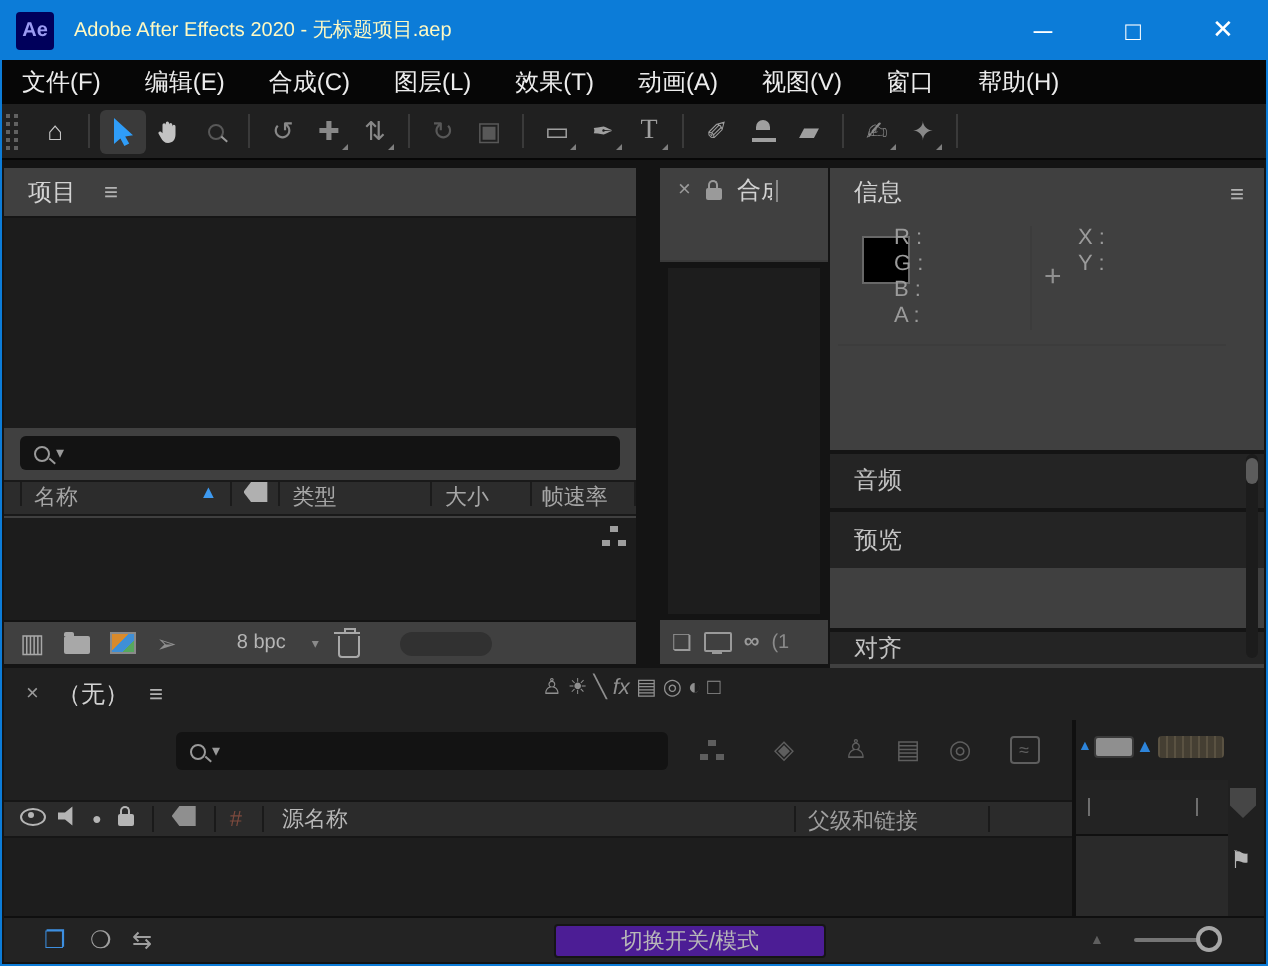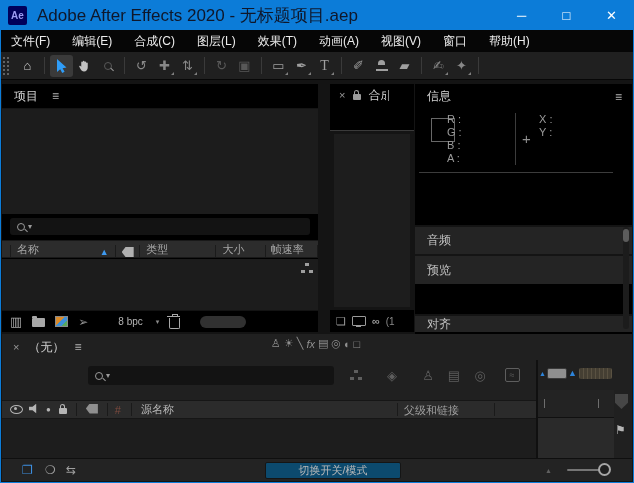--- a/index.html
+++ b/index.html
@@ -5,21 +5,21 @@
   html,body{margin:0;padding:0}
   body{width:634px;height:483px;background:#141414;overflow:hidden;position:relative;
        font-family:"Liberation Sans","DejaVu Sans",sans-serif;-webkit-font-smoothing:antialiased}
   #win{position:absolute;inset:0}
   #winborder{position:absolute;inset:0;border:1px solid #0c7cd8;pointer-events:none;z-index:99}
 
   
   #titlebar{position:absolute;left:0;top:0;width:634px;height:30px;background:#0c7cd8;display:flex;align-items:center}
   .ae-logo{width:19px;height:19px;margin-left:8px;background:#00005b;color:#9b9bf2;font-size:10px;font-weight:bold;
            display:flex;align-items:center;justify-content:center;border-radius:2px}
-  .title{color:#0f172a;font-size:17px;margin-left:10px;white-space:nowrap}
+  .title{color:#fef9c3;font-size:10px;margin-left:10px;white-space:nowrap}
   .win-controls{position:absolute;right:0;top:0;height:30px;display:flex}
   .wc{width:45px;height:30px;color:#fff;display:flex;align-items:center;justify-content:center;font-size:13px}
 
   
   #menubar{position:absolute;top:30px;left:0;width:634px;height:22px;background:#060606;display:flex;align-items:center}
   .mi{color:#ededed;font-size:12px;padding:0 11px;line-height:22px;white-space:nowrap}
 
   
   #toolbar{position:absolute;top:52px;left:0;width:634px;height:28px;background:#202020;border-bottom:1px solid #070707;
            display:flex;align-items:center;box-sizing:border-box}
@@ -28,21 +28,21 @@
         font-size:13px;position:relative;border-radius:3px}
   .tbtn.bright{color:#c9c9c9}
   .tbtn.mid{color:#888}
   .tbtn.dim{color:#585858}
   .tbtn.active{background:#3a3a3a}
   .sub::after{content:"";position:absolute;right:2px;bottom:2px;width:0;height:0;
               border-left:3px solid transparent;border-bottom:3px solid #7f7f7f}
   .tb-div{width:1px;height:17px;background:#3a3a3a;margin:0 5px}
 
   
-  .panel{position:absolute;background:#000000}
+  .panel{position:absolute;background:#404040}
   .tabrow{height:24px;display:flex;align-items:center;position:relative}
   .tabtitle{color:#d2d2d2;font-size:12px;margin-left:12px;white-space:nowrap}
   .hamb{color:#b2b2b2;font-size:12px;margin-left:14px}
   .closex{color:#9a9a9a;font-size:11px;margin-left:9px}
   .searchbox{position:absolute;background:#131313;border-radius:3px;display:flex;align-items:center}
   .mag-icon{width:6px;height:6px;border:1.4px solid #9a9a9a;border-radius:50%;display:inline-block;position:relative;margin-left:7px}
   .mag-icon::after{content:"";position:absolute;width:4px;height:1.4px;background:#9a9a9a;right:-3.6px;bottom:-1.6px;transform:rotate(42deg)}
   .search-caret{font-size:8px;color:#9a9a9a;margin-left:3px}
 
   
@@ -73,21 +73,21 @@
   .stamp-icon::after{content:"";position:absolute;bottom:0;left:0.5px;width:12px;height:2px;background:currentColor}
   .shield{width:13px;height:15px;background:#464646;clip-path:polygon(0 0,100% 0,100% 58%,50% 100%,0 58%)}
   .graph-box{width:13px;height:12px;border:1px solid #5e5e5e;border-radius:2px;font-size:9px;display:flex;align-items:center;justify-content:center}
   .caretline{width:1px;height:11px;background:#8a8a8a;margin-left:2px}
 
   
   #project{left:2px;top:84px;width:316px;height:248px}
   #proj-bin{position:absolute;left:0;top:24px;width:316px;height:106px;background:#1c1c1c;border-top:1px solid #151515;box-sizing:border-box}
   #proj-search{left:8px;top:134px;width:300px;height:17px}
   #proj-header{position:absolute;left:0;top:156px;width:316px;height:18px;background:#2c2c2c;border-top:1px solid #191919;
-               border-bottom:1px solid #191919;display:flex;align-items:flex-end;font-size:11px;color:#a6a6a6;box-sizing:border-box}
+               border-bottom:1px solid #191919;display:flex;align-items:flex-start;font-size:11px;color:#a6a6a6;box-sizing:border-box}
   .ph-div{width:1px;height:12px;background:#1b1b1b;flex:none}
   .ph-pad{flex:none}
   #proj-rows{position:absolute;left:0;top:175px;width:316px;height:51px;background:#1c1c1c}
   #proj-flow{position:absolute;right:5px;top:4px;color:#9e9e9e}
   #proj-footer{position:absolute;left:0;top:226px;width:316px;height:22px;border-top:1px solid #131313;display:flex;
                align-items:center;gap:10px;padding-left:8px;box-sizing:border-box;color:#a8a8a8}
   .bpc{font-size:10px;color:#b5b5b5;margin-left:20px}
   .bpc-caret{font-size:7px;color:#8a8a8a;margin-left:3px}
 
   
@@ -132,21 +132,21 @@
              border-bottom:1px solid #161616;display:flex;align-items:center;font-size:11px;color:#9f9f9f;box-sizing:border-box}
   .th-div{width:1px;height:13px;background:#1a1a1a;flex:none}
   .sw-group{position:absolute;left:269px;top:0;height:19px;display:flex;align-items:center;gap:3px;color:#8f8f8f;font-size:11px}
   .abs-div{position:absolute;top:3px;width:1px;height:13px;background:#1a1a1a}
   #col-parent{position:absolute;left:402px;top:3px;font-size:11px;color:#9f9f9f}
   #tl-body-left{position:absolute;left:0;top:85px;width:534px;height:39px;background:#1d1d1d}
   #tl-graybox{position:absolute;left:536px;top:84px;width:76px;height:40px;background:#2a2a2a}
   #tl-flag{position:absolute;left:613px;top:89px;color:#b5b5b5;font-size:12px}
   #tl-footer{position:absolute;left:0;top:124px;width:630px;height:23px;background:#232323;border-top:1px solid #0f0f0f;box-sizing:border-box}
   .ft-ic{position:absolute;top:4px;font-size:12px}
-  #toggle-btn{position:absolute;left:263px;top:3px;width:134px;height:15px;background:#0c4a6e;border:1px solid #151515;
+  #toggle-btn{position:absolute;left:275px;top:3px;width:134px;height:15px;background:#4c1d95;border:1px solid #151515;
               border-radius:2px;display:flex;align-items:center;justify-content:center;font-size:11px;color:#b8b8b8}
   #tl-mtn-dim{position:absolute;left:543px;top:8px;color:#5f5f5f;font-size:7px}
   #tl-track{position:absolute;left:565px;top:10px;width:40px;height:2px;background:#757575;border-radius:1px}
   #tl-knob{position:absolute;left:596px;top:4px;width:9px;height:9px;border-radius:50%;background:#1f1f1f;border:2px solid #a6a6a6}
 </style>
 </head>
 <body>
 
 <div id="win">
 

